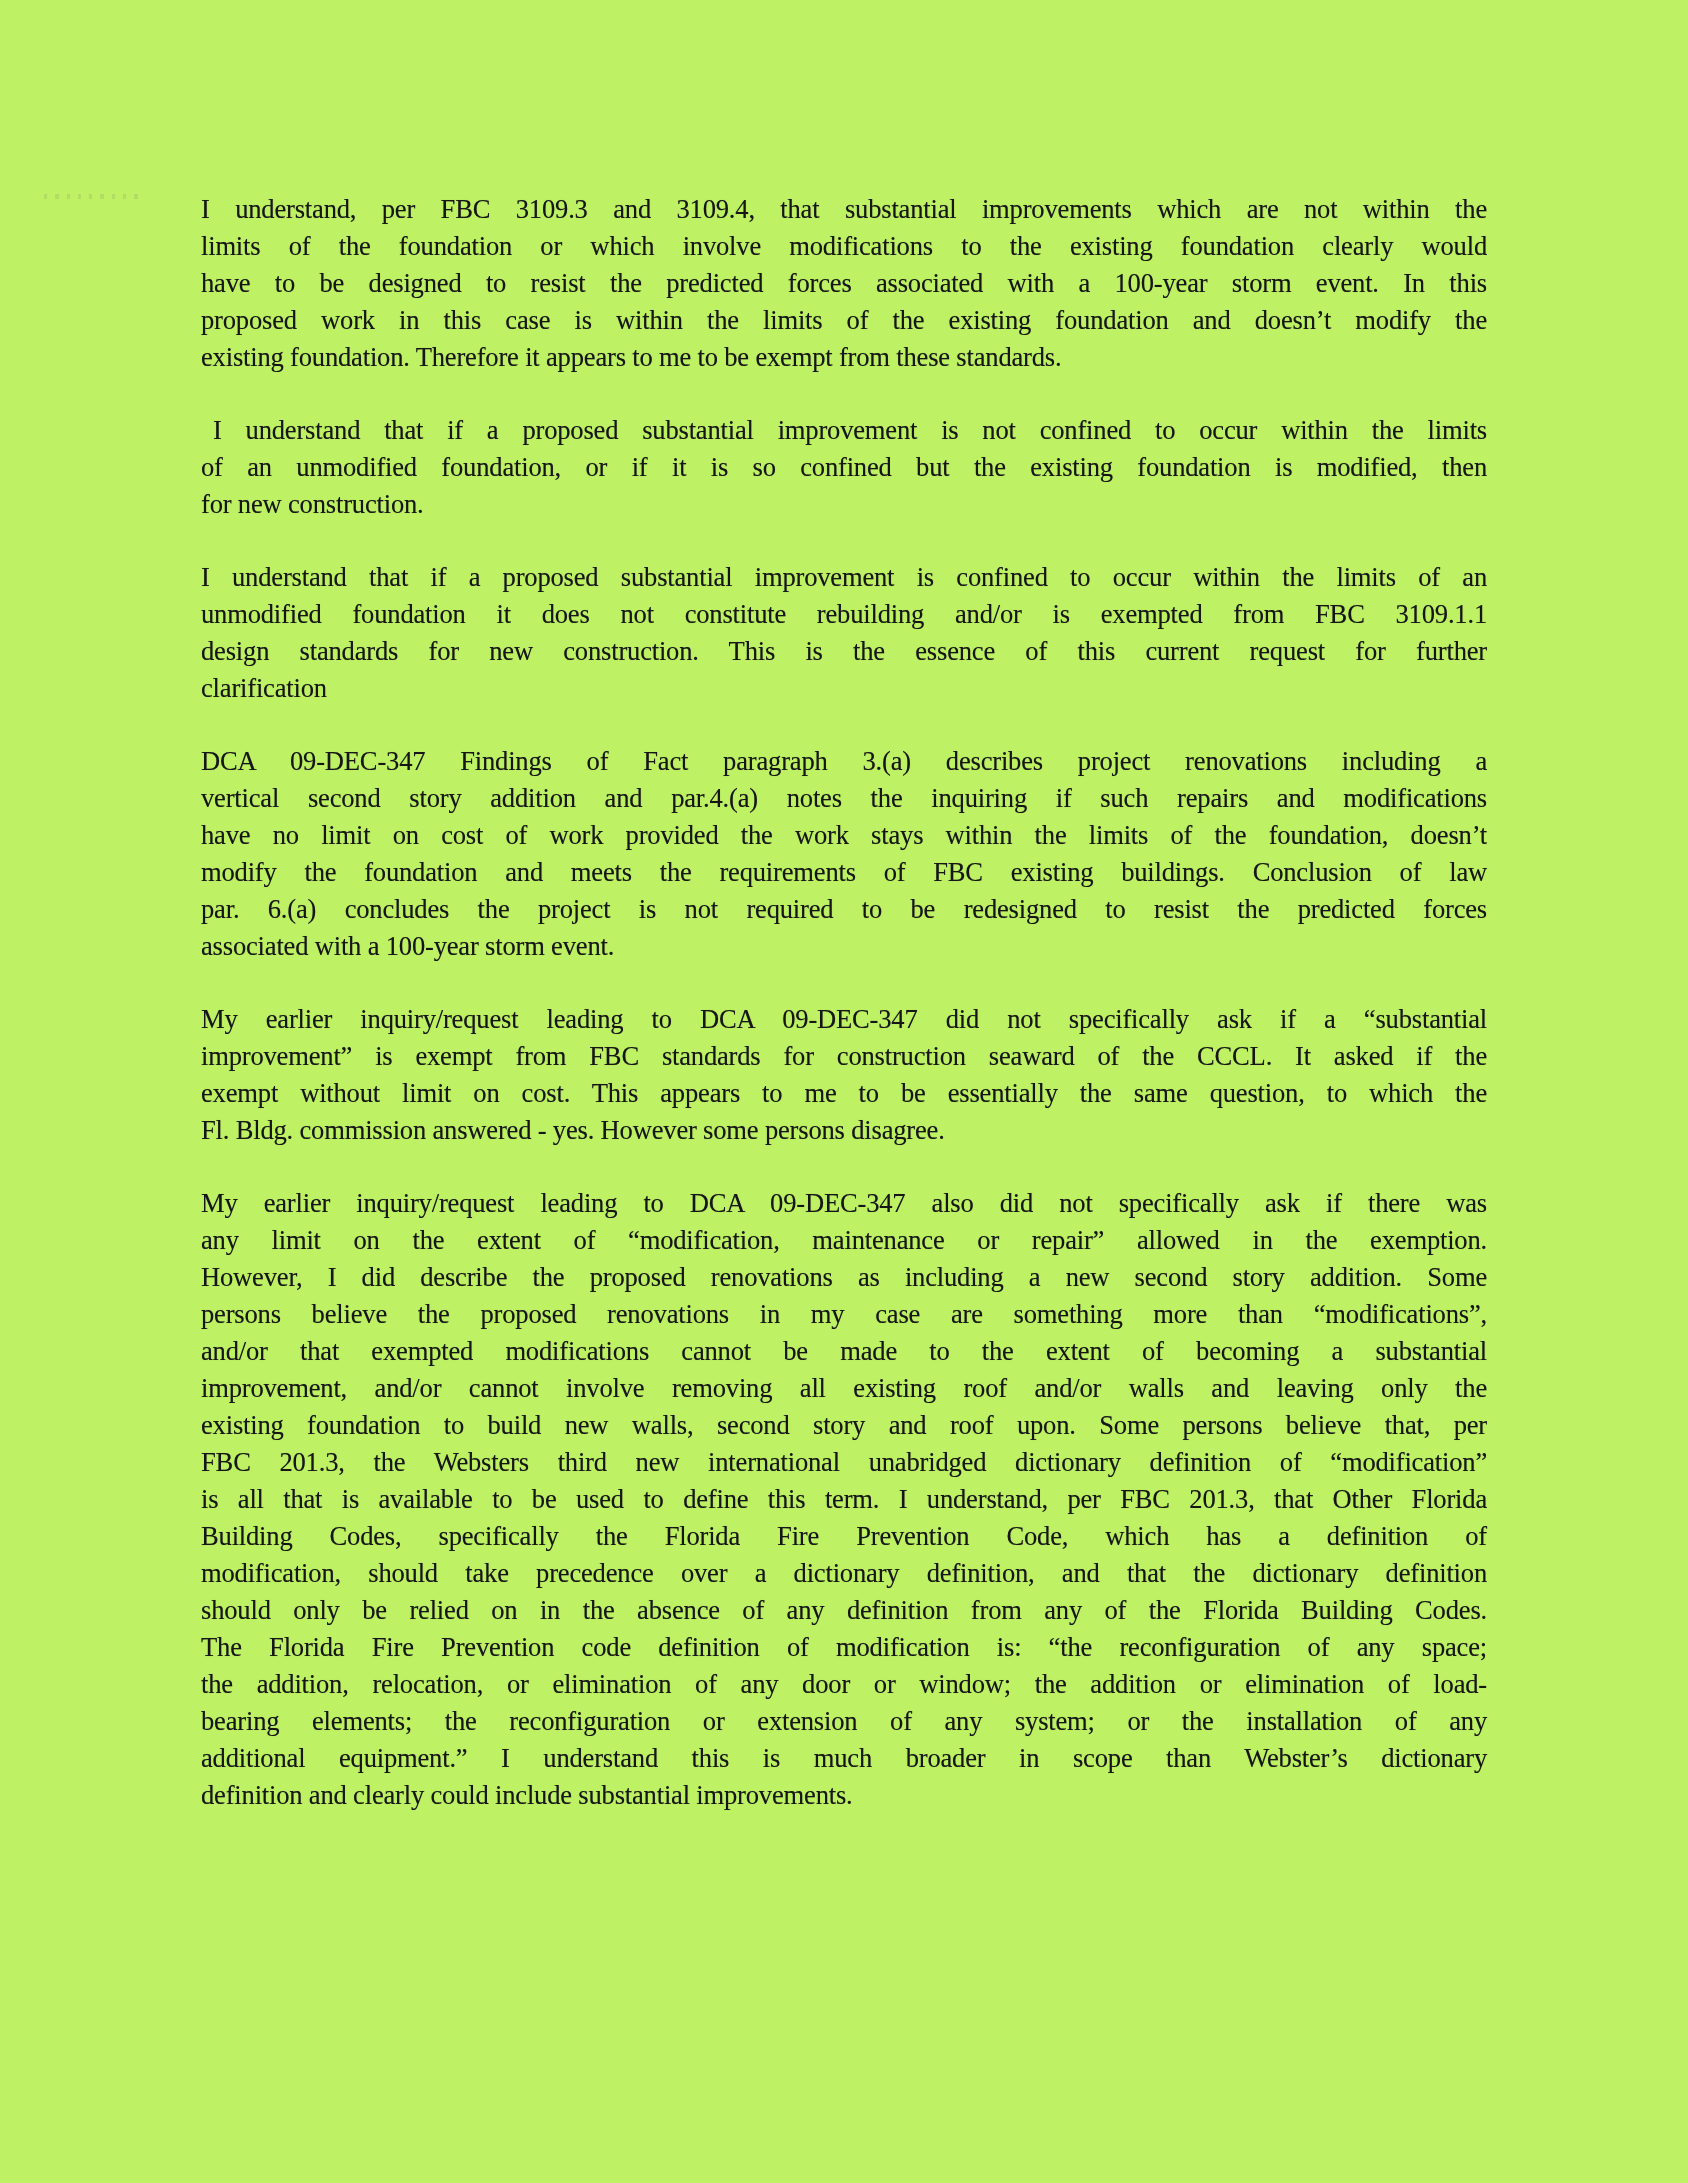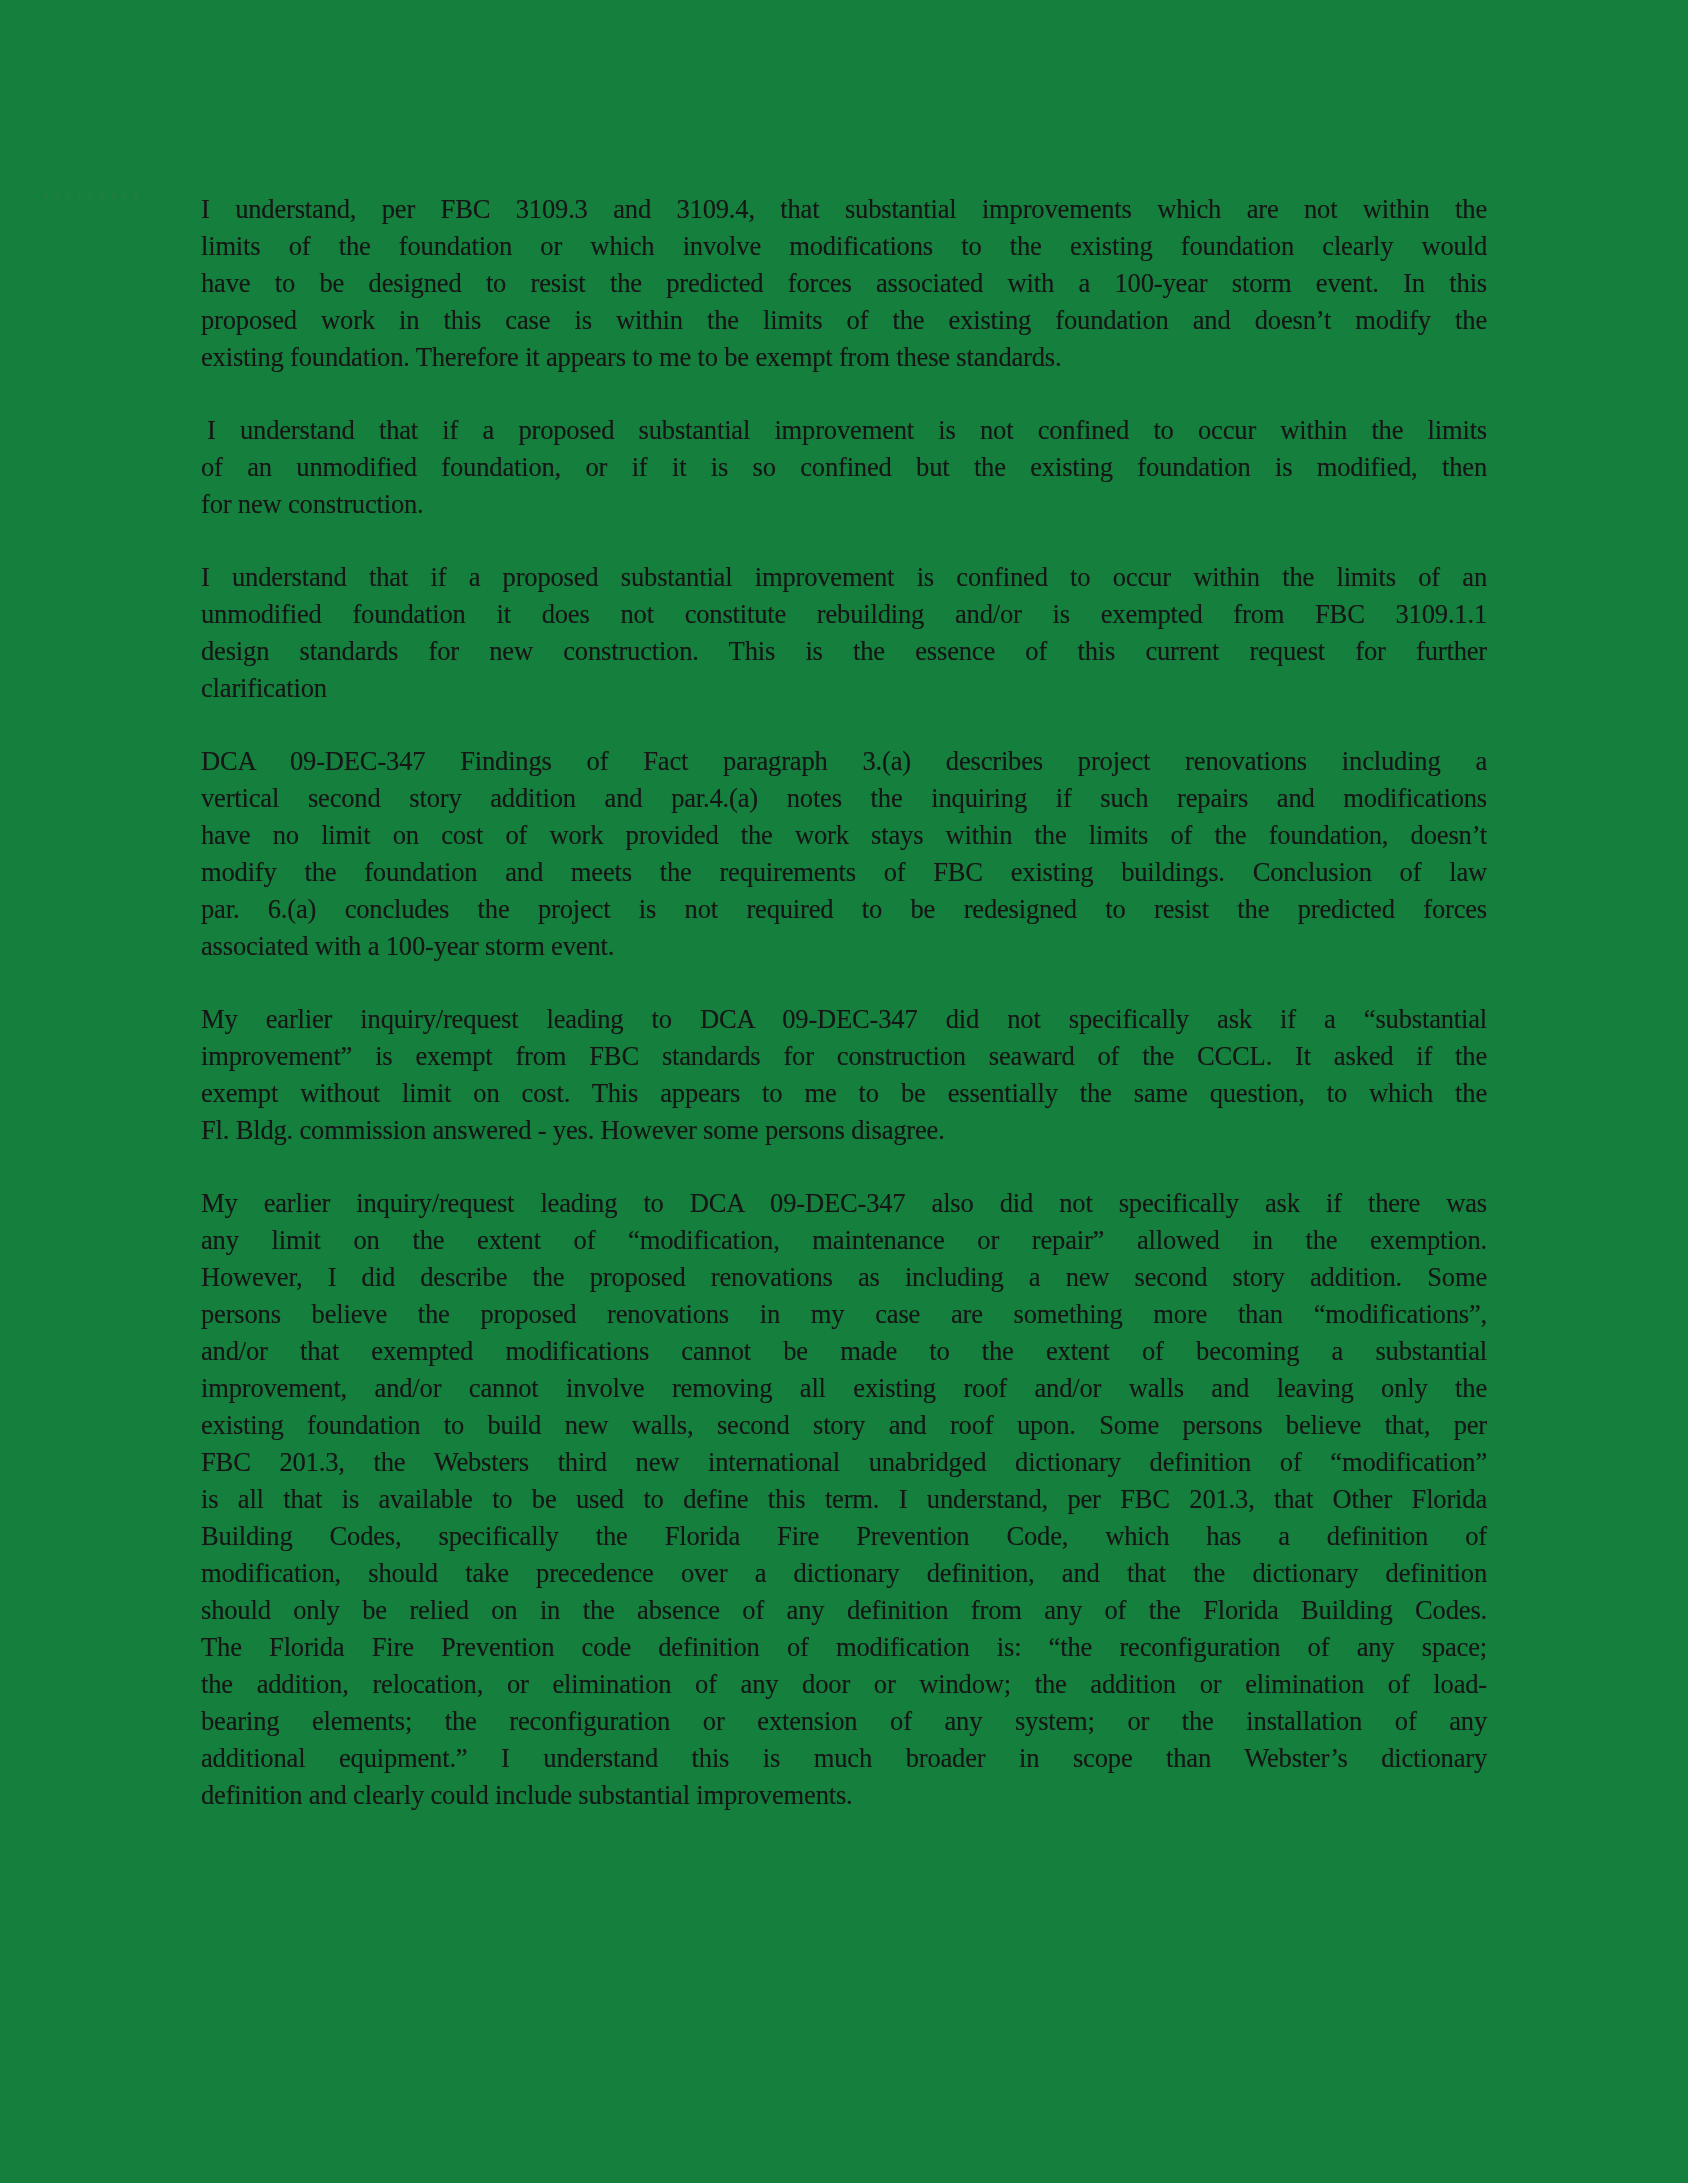--- a/index.html
+++ b/index.html
@@ -4,21 +4,21 @@
 <style>
   html, body {
     margin: 0;
     padding: 0;
     background: #ffffff;
   }
   .page {
     position: relative;
     width: 1689px;
     height: 2183px;
-    background: #15803d;
+    background: #bef264;
     overflow: hidden;
     font-family: "Liberation Serif", serif;
   }
   .textblock {
     position: absolute;
     left: 201px;
     top: 191px;
     width: 1286px;
     color: #161616;
     font-size: 26.6px;
@@ -32,20 +32,21 @@
   .line {
     text-align: justify;
     text-align-last: justify;
     white-space: normal;
   }
   .line.last {
     text-align-last: left;
   }
   .para.p2 .line:first-child {
     text-indent: 6px;
+    margin-left: 6px;
   }
   .scan-artifact {
     position: absolute;
     left: 44px;
     top: 194px;
     width: 94px;
     height: 4.7px;
     opacity: 0.15;
     background: repeating-linear-gradient(90deg, #666 0 3.3px, transparent 3.3px 11.3px);
   }

